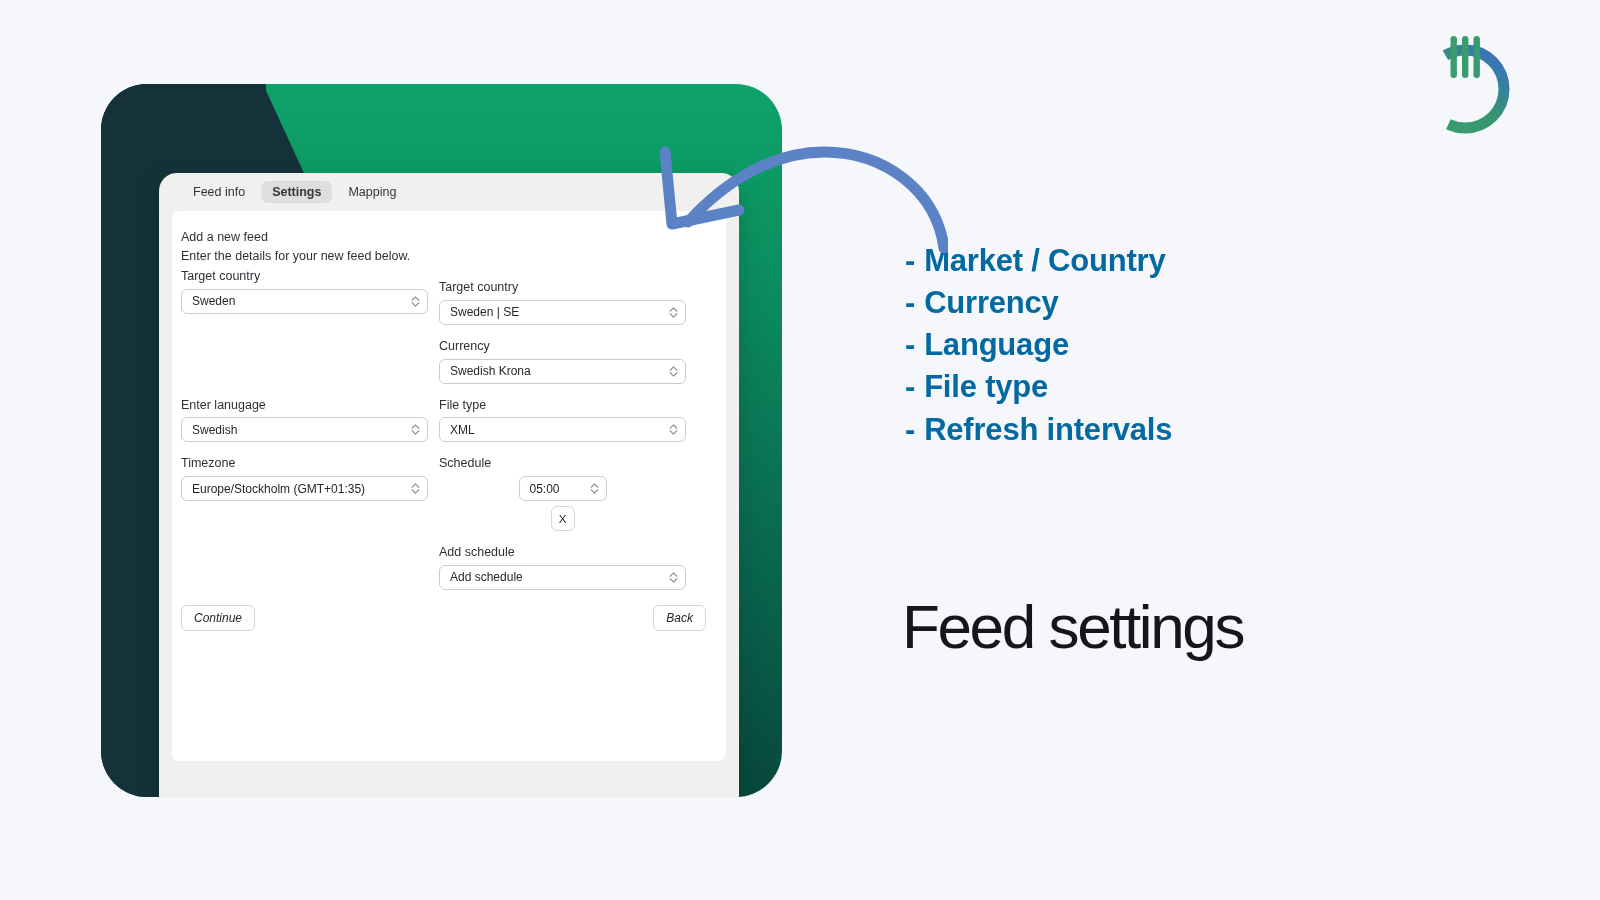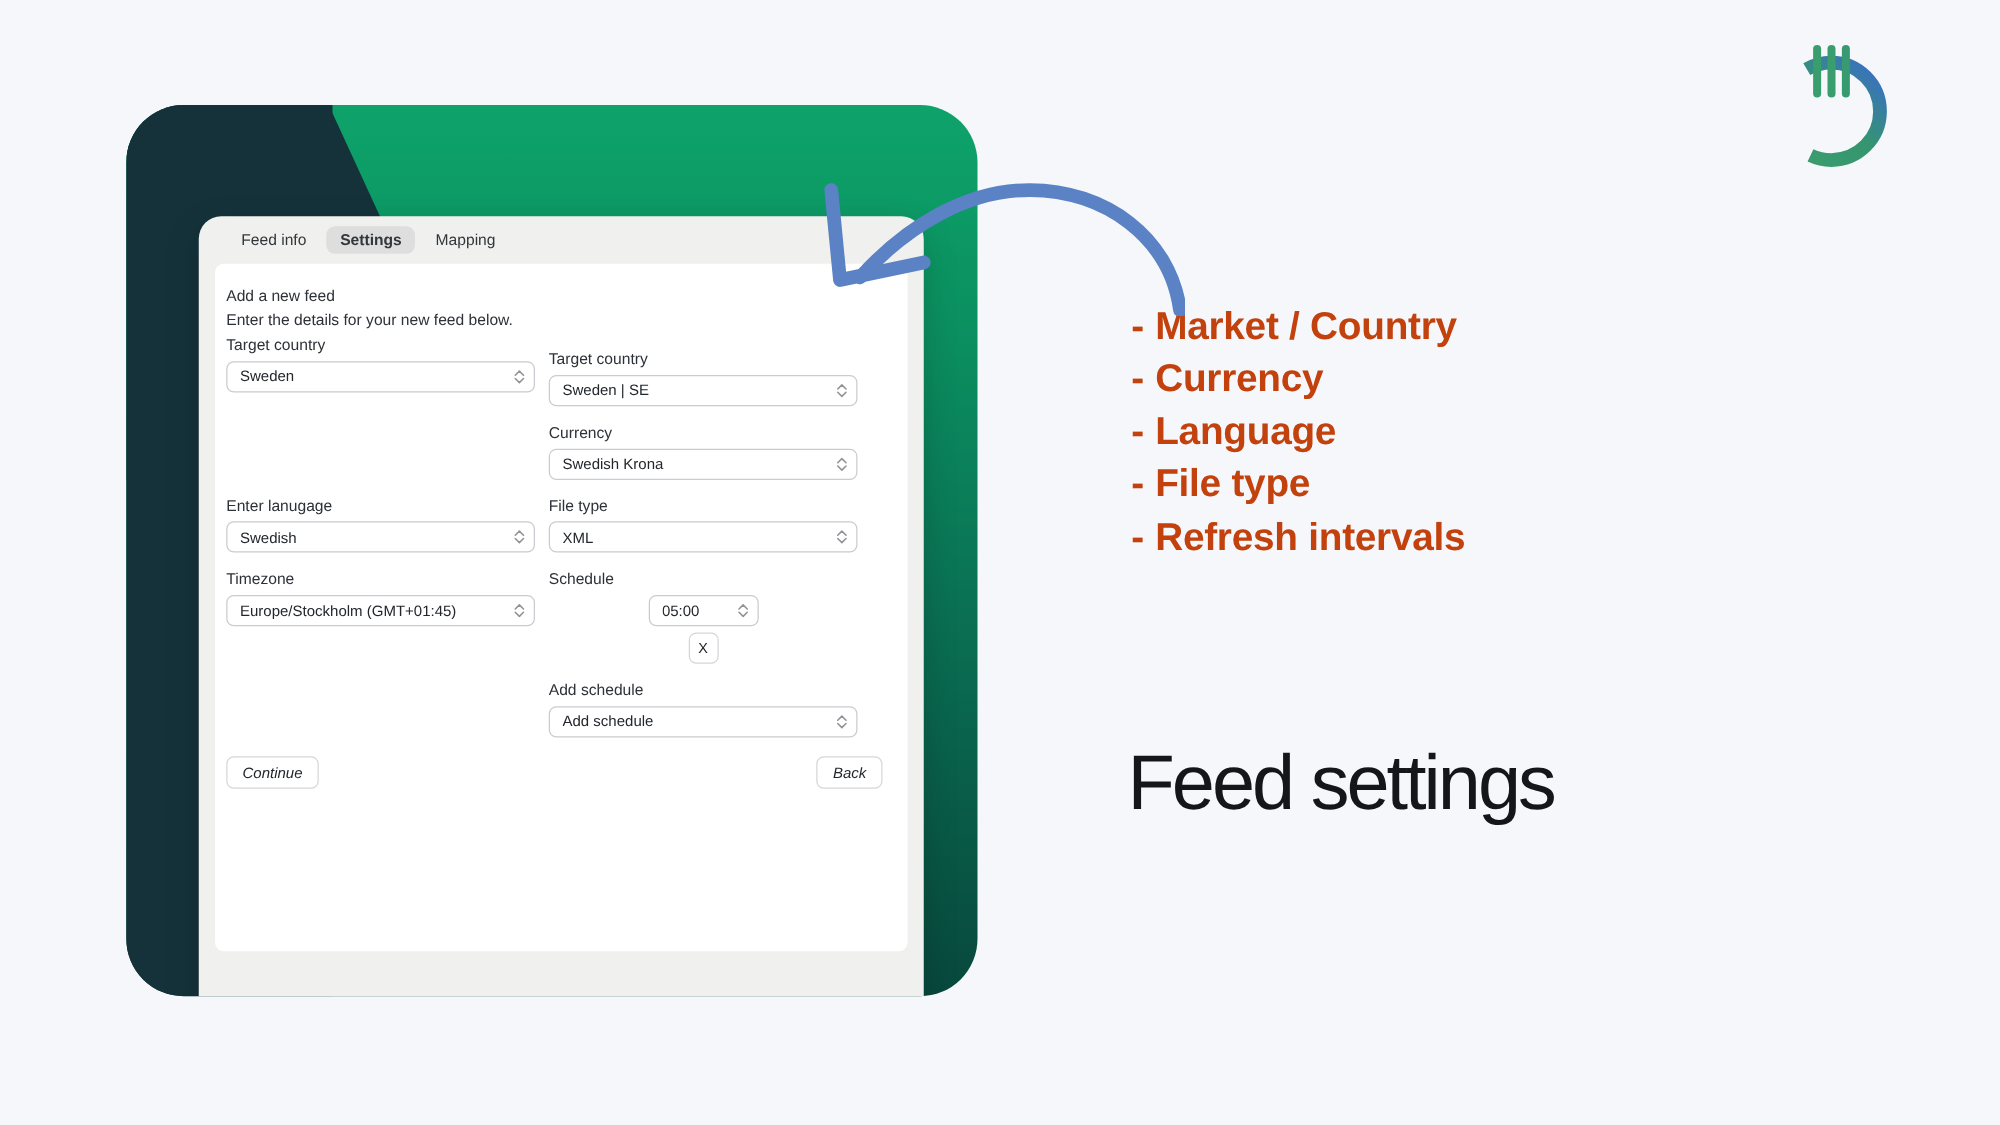--- a/index.html
+++ b/index.html
@@ -215,21 +215,21 @@
   
   #feature-list {
     position: absolute;
     left: 905px;
     top: 240px;
     list-style: none;
   }
   #feature-list li {
     font-size: 31px;
     font-weight: bold;
-    color: #c2410c;
+    color: #0369a1;
     line-height: 1.36;
     letter-spacing: -0.2px;
     white-space: nowrap;
   }
   #feature-list li .dash { margin-right: 9px; }
 
   #promo-headline {
     position: absolute;
     left: 902px;
     top: 596px;
@@ -333,21 +333,21 @@
               <svg class="stepper-icon" viewBox="0 0 9 13">
                   <path d="M1.2 5.2 L4.5 1.9 L7.8 5.2" fill="none" stroke="#4d5155" stroke-width="1.25" stroke-linecap="round" stroke-linejoin="round"></path>
                    <path d="M1.2 7.8 L4.5 11.1 L7.8 7.8" fill="none" stroke="#4d5155" stroke-width="1.25" stroke-linecap="round" stroke-linejoin="round"></path>
                 </svg>
             </div>
           </div>
 
           <div class="field" style="margin-top:12px">
             <span class="field-label">Timezone</span>
             <div class="select-box">
-              <span class="select-value">Europe/Stockholm (GMT+01:45)</span>
+              <span class="select-value">Europe/Stockholm (GMT+01:35)</span>
               <svg class="stepper-icon" viewBox="0 0 9 13">
                   <path d="M1.2 5.2 L4.5 1.9 L7.8 5.2" fill="none" stroke="#4d5155" stroke-width="1.25" stroke-linecap="round" stroke-linejoin="round"></path>
                    <path d="M1.2 7.8 L4.5 11.1 L7.8 7.8" fill="none" stroke="#4d5155" stroke-width="1.25" stroke-linecap="round" stroke-linejoin="round"></path>
                 </svg>
             </div>
           </div>
 
           <div class="field" style="margin-top:12px">
             <span class="field-label">Schedule</span>
             <div class="schedule-row">

